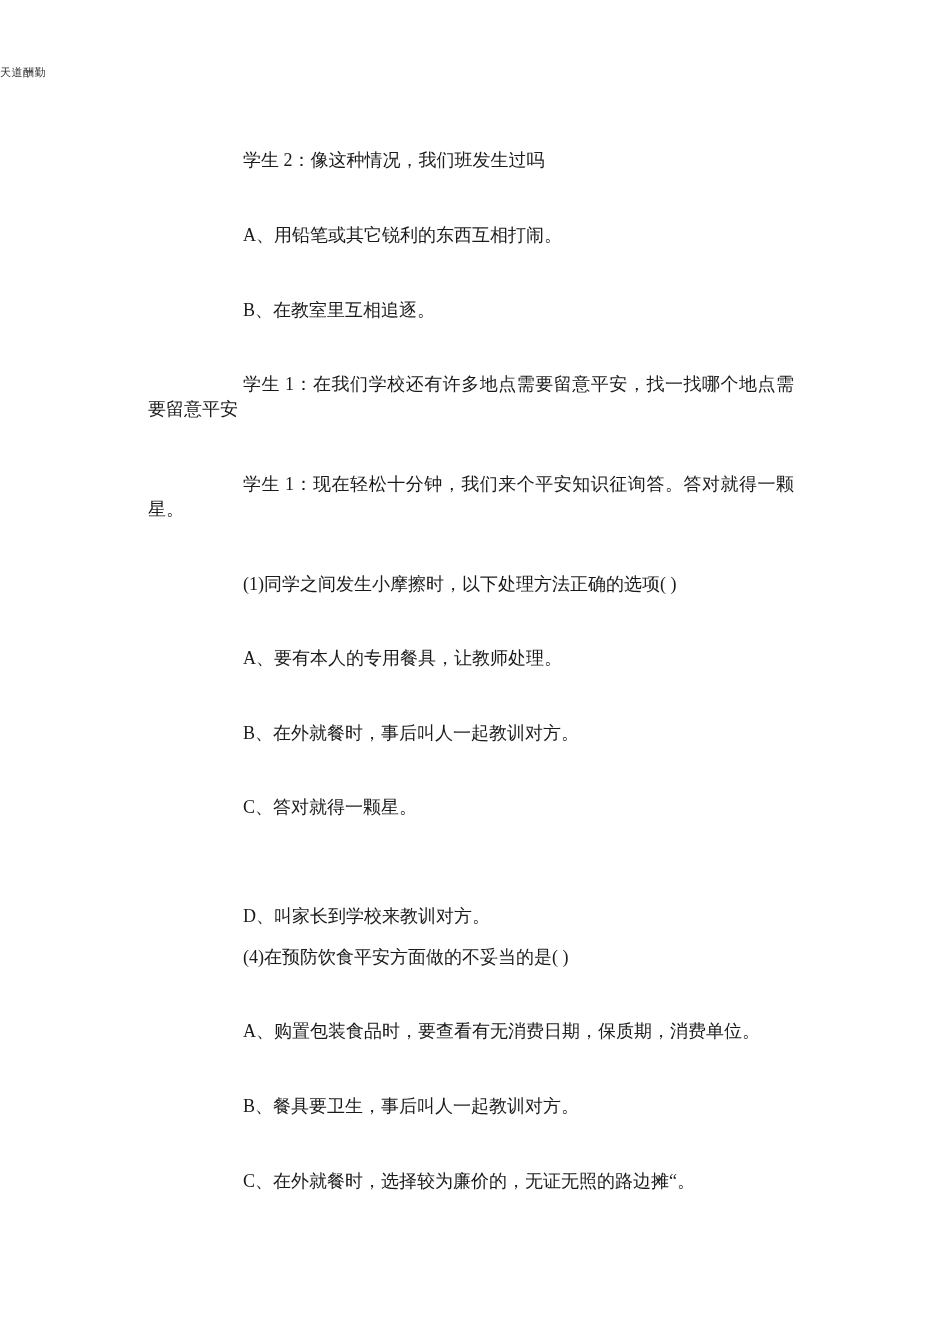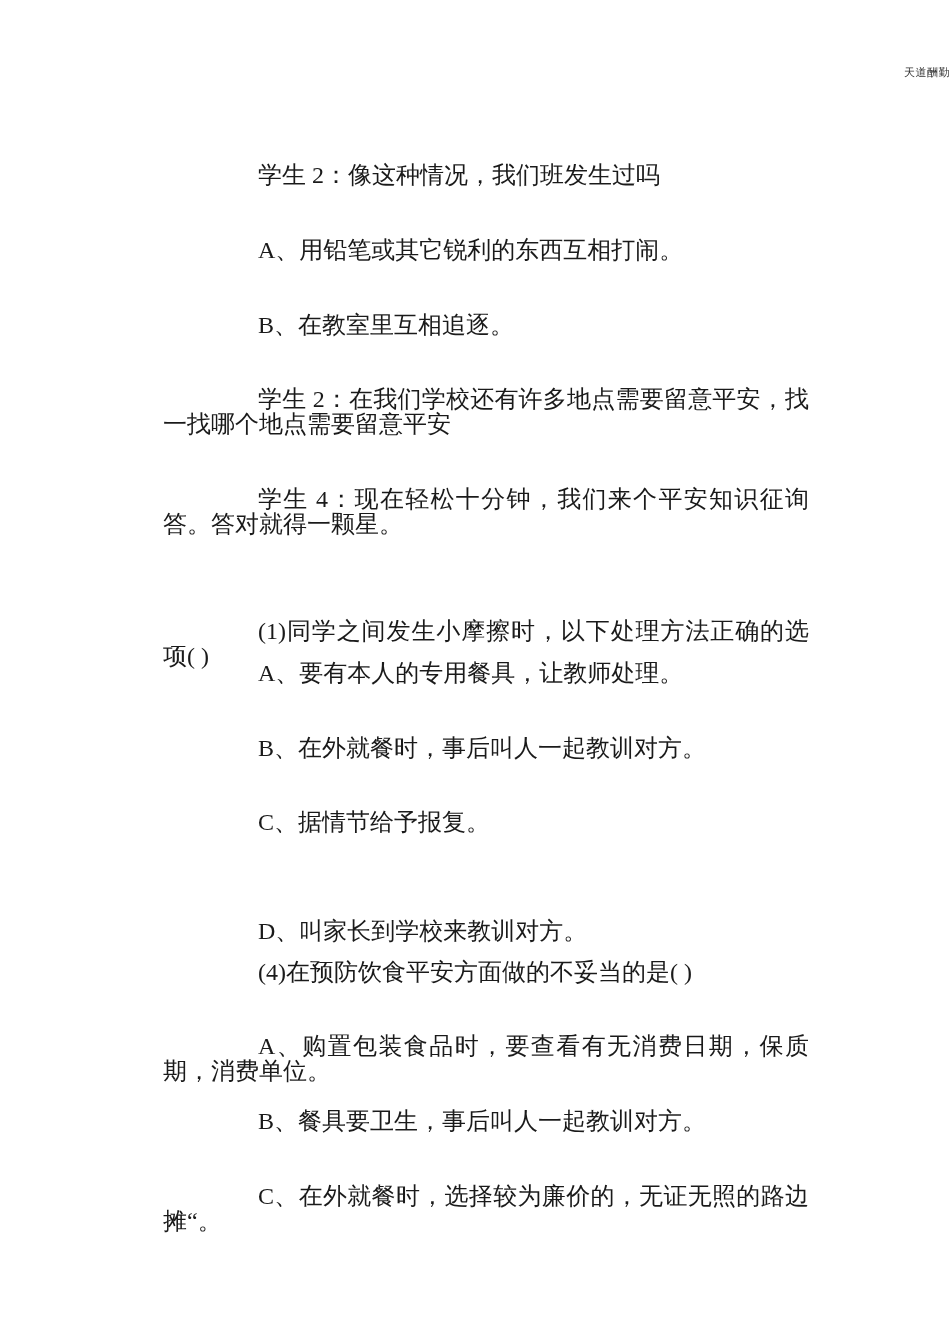--- a/index.html
+++ b/index.html
@@ -13,58 +13,58 @@
       position: relative;
       overflow: hidden;
       font-family: "Liberation Serif", "DejaVu Serif", serif;
       color: #1a1a1a;
     }
     .page-header {
       position: absolute;
       top: 65px;
       left: 0;
       width: 950px;
-      text-align: right;
+      text-align: left;
       font-size: 11px;
       color: #333333;
       letter-spacing: 0.5px;
     }
     .body-text {
       position: absolute;
       left: 148px;
       width: 646px;
       top: 0;
     }
     .para {
       position: absolute;
       left: 0;
       width: 646px;
-      font-size: 24px;
+      font-size: 18px;
       line-height: 25px;
       text-indent: 95px;
       text-align: justify;
       text-align-last: left;
-      margin: 15px;
+      margin: 0;
       white-space: normal;
       word-break: break-all;
     }
   </style>
 </head>
 <body>
 
 <div class="page-header">天道酬勤</div>
 
 <div class="body-text">
   <p class="para" style="top:148px">学生 2：像这种情况，我们班发生过吗</p>
   <p class="para" style="top:223px">A、用铅笔或其它锐利的东西互相打闹。</p>
   <p class="para" style="top:298px">B、在教室里互相追逐。</p>
-  <p class="para" style="top:372px">学生 2：在我们学校还有许多地点需要留意平安，找一找哪个地点需要留意平安</p>
-  <p class="para" style="top:472px">学生 4：现在轻松十分钟，我们来个平安知识征询答。答对就得一颗星。</p>
-  <p class="para" style="top:604px">(1)同学之间发生小摩擦时，以下处理方法正确的选项( )</p>
+  <p class="para" style="top:372px">学生 1：在我们学校还有许多地点需要留意平安，找一找哪个地点需要留意平安</p>
+  <p class="para" style="top:472px">学生 1：现在轻松十分钟，我们来个平安知识征询答。答对就得一颗星。</p>
+  <p class="para" style="top:572px">(1)同学之间发生小摩擦时，以下处理方法正确的选项( )</p>
   <p class="para" style="top:646px">A、要有本人的专用餐具，让教师处理。</p>
   <p class="para" style="top:721px">B、在外就餐时，事后叫人一起教训对方。</p>
-  <p class="para" style="top:795px">C、据情节给予报复。</p>
+  <p class="para" style="top:795px">C、答对就得一颗星。</p>
   <p class="para" style="top:904px">D、叫家长到学校来教训对方。</p>
   <p class="para" style="top:945px">(4)在预防饮食平安方面做的不妥当的是( )</p>
   <p class="para" style="top:1019px">A、购置包装食品时，要查看有无消费日期，保质期，消费单位。</p>
   <p class="para" style="top:1094px">B、餐具要卫生，事后叫人一起教训对方。</p>
   <p class="para" style="top:1169px">C、在外就餐时，选择较为廉价的，无证无照的路边摊“。</p>
 </div>
 
 </body></html>

